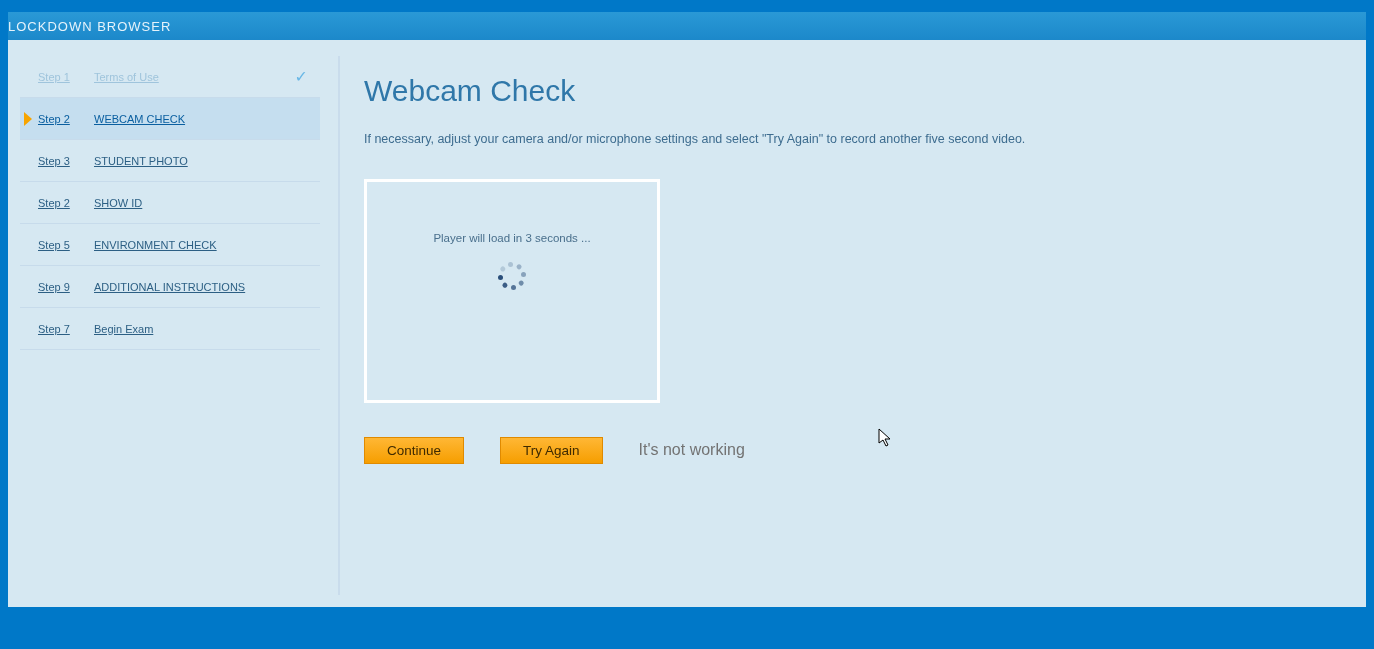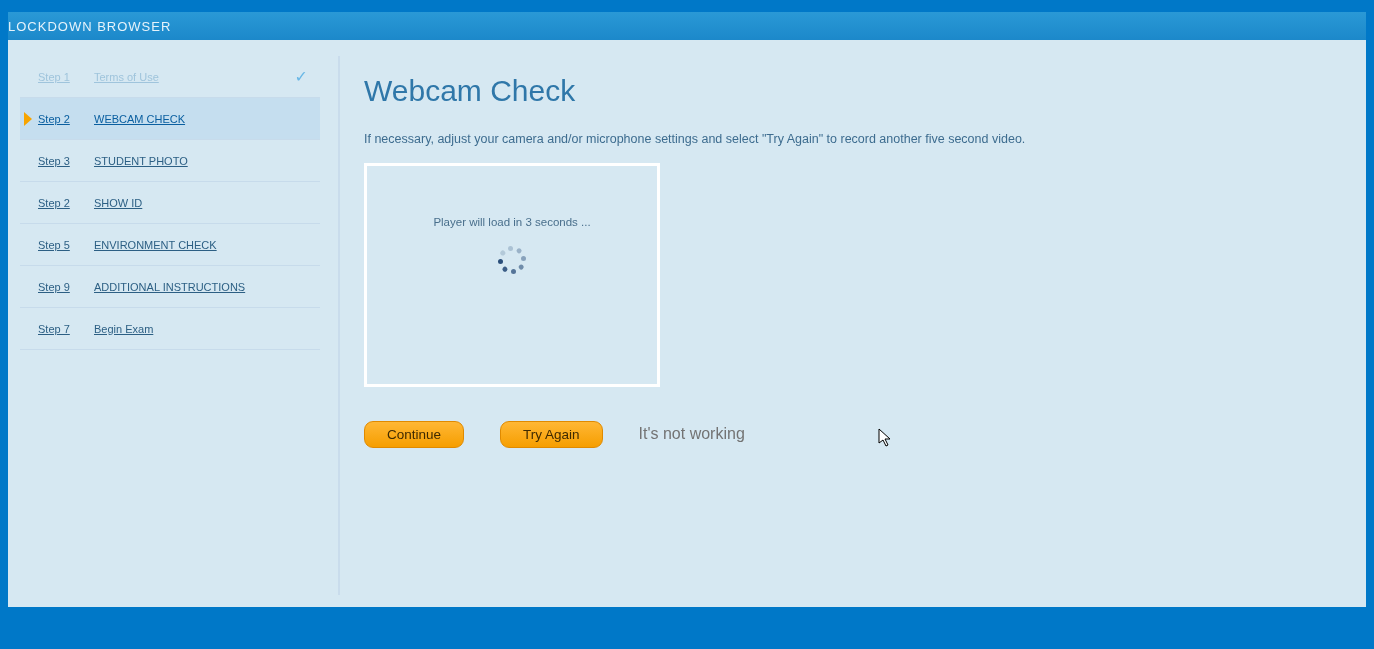--- a/index.html
+++ b/index.html
@@ -91,21 +91,21 @@
   .instr {
     font-size: 12.5px;
     color: #3d6c8f;
     line-height: 1.5;
     margin-bottom: 12px;
   }
   .player {
     width: 296px;
     height: 224px;
     border: 3px solid #ffffff;
-    margin-top: 2px;
+    margin-top: 18px;
     display: flex;
     flex-direction: column;
     align-items: center;
     padding-top: 50px;
     background: #d6e8f2;
   }
   .player-msg {
     font-size: 11.5px;
     color: #496f8c;
     margin-bottom: 18px;
@@ -123,21 +123,21 @@
   }
   .button-row {
     display: flex;
     align-items: center;
     gap: 36px;
     margin-top: 34px;
   }
   .btn {
     background: linear-gradient(#ffb735,#f69e00);
     border: 1px solid #e08a00;
-    border-radius: 9px;
+    border-radius: 0;
     padding: 5px 22px;
     font-size: 13.5px;
     color: #3f2a00;
     cursor: pointer;
     font-family: inherit;
   }
   .link {
     font-size: 16px;
     color: #737373;
     cursor: pointer;

